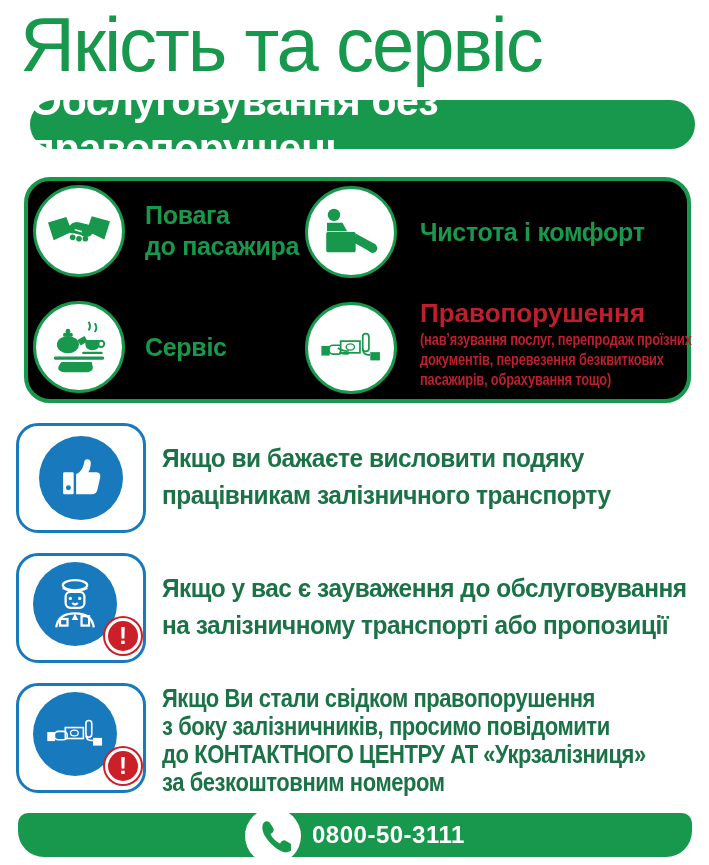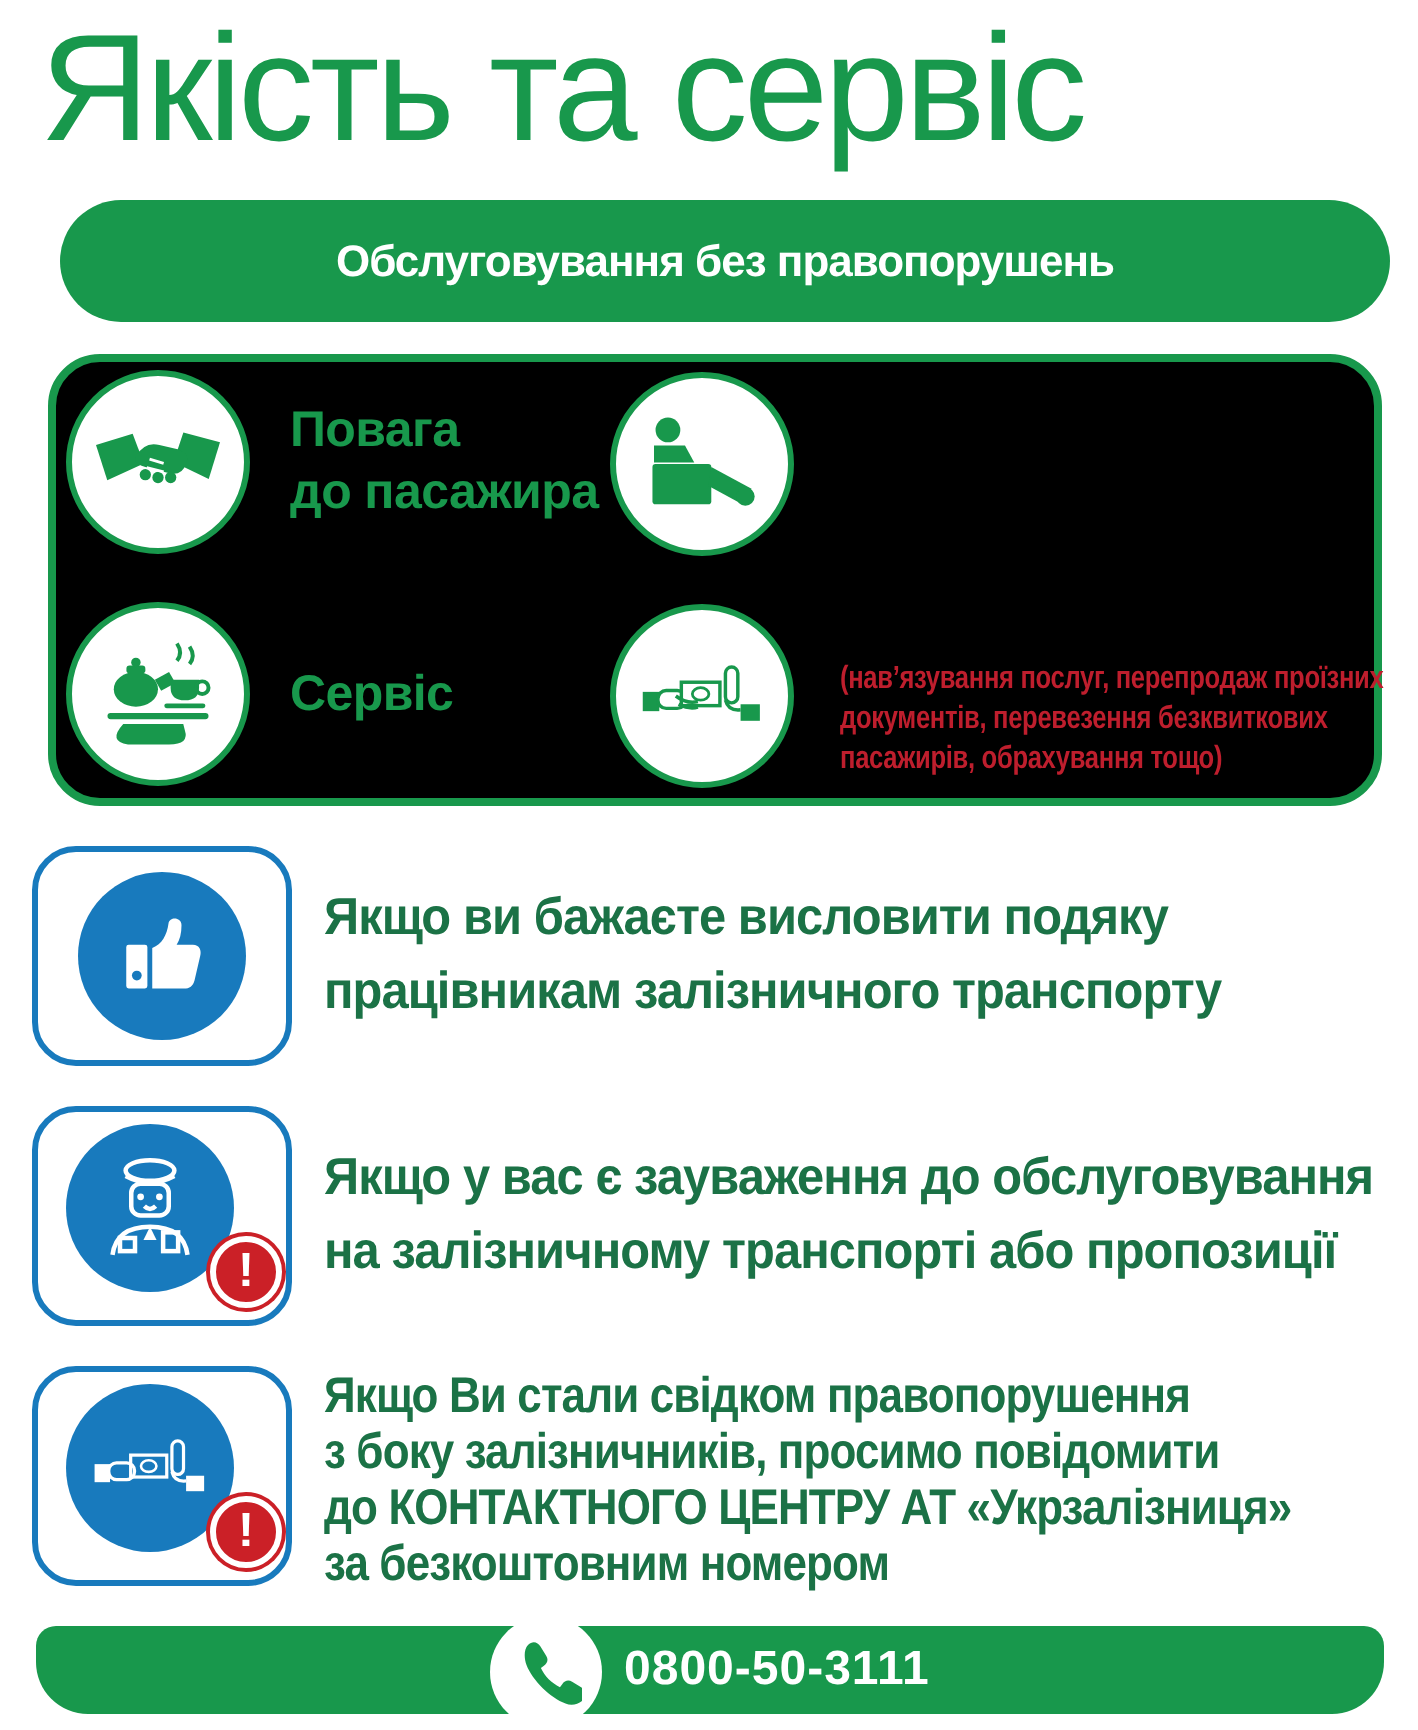--- a/index.html
+++ b/index.html
@@ -9,22 +9,22 @@
   }
   .abs{position:absolute;}
 
   
   .main-title{
     left:20px;top:4px;width:680px;
     font-size:76px;line-height:82px;font-weight:normal;
     color:#18984c;letter-spacing:-2px;white-space:pre;
   }
   .banner{
-    left:30px;top:100px;width:665px;height:61px;border-radius:31px;
-    background:#18984c;color:#ffffff;font-weight:bold;font-size:22px;
+    left:30px;top:100px;width:665px;height:49px;border-radius:31px;
+    background:#18984c;color:#ffffff;font-weight:bold;font-size:41px;
     display:flex;align-items:center;justify-content:center;letter-spacing:-0.5px;
   }
 
   
   .panel{
     left:24px;top:177px;width:659px;height:218px;
     background:#000000;border:4px solid #18984c;border-radius:26px;
   }
   .vcircle{
     position:absolute;width:86px;height:86px;border:3px solid #18984c;border-radius:50%;
@@ -103,20 +103,21 @@
 
   <div class="vcircle" style="left:277px;top:5px;">
     <svg width="56" height="48" viewBox="0 0 72 62">
       <circle fill="#18984c" cx="14" cy="9" r="8"></circle>
       <path fill="#18984c" d="M5 19 h20 l6 11 H5 z"></path>
       <rect fill="#18984c" x="4" y="31" width="38" height="26" rx="2"></rect>
       <path fill="#18984c" d="M42 33 L68 47 L62 57 L40 45 z"></path>
       <circle fill="#18984c" cx="64" cy="52" r="6"></circle>
     </svg>
   </div>
+  <div class="vlabel" style="left:392px;top:36px;">Чистота і комфорт</div>
 
   <div class="vcircle" style="left:5px;top:120px;">
     <svg width="60" height="56" viewBox="0 0 76 70">
       <path stroke="#18984c" stroke-width="2.5" fill="none" d="M50 14 q4-5 0-11 M58 16 q4-5 0-11"></path>
       <ellipse fill="#18984c" cx="24" cy="32" rx="14" ry="11"></ellipse>
       <path fill="#18984c" d="M36 26 l9-5 4 7-9 5 z"></path>
       <rect fill="#18984c" x="18" y="17" width="12" height="5" rx="2"></rect>
       <circle fill="#18984c" cx="24" cy="15" r="3"></circle>
       <path fill="#18984c" d="M46 26 h18 v5 q0 8-9 8 t-9-8 z"></path>
       <circle stroke="#18984c" stroke-width="2.5" fill="none" cx="66" cy="31" r="4"></circle>
@@ -132,20 +133,21 @@
       <rect fill="#18984c" x="2" y="24" width="12" height="14"></rect>
       <rect stroke="#18984c" stroke-width="2.5" fill="#ffffff" x="13" y="23" width="20" height="13" rx="6"></rect>
       <rect stroke="#18984c" stroke-width="2.5" fill="#ffffff" x="30" y="17" width="28" height="17"></rect>
       <ellipse stroke="#18984c" stroke-width="2" fill="none" cx="44" cy="25.5" rx="6" ry="4.5"></ellipse>
       <path stroke="#18984c" stroke-width="2.5" fill="none" d="M26 27 q8 6 16 4 M28 33 q8 4 14 2"></path>
       <rect stroke="#18984c" stroke-width="2.5" fill="#ffffff" x="62" y="6" width="9" height="26" rx="4.5"></rect>
       <path stroke="#18984c" stroke-width="2.5" fill="none" d="M62 30 q2 8 11 7"></path>
       <rect fill="#18984c" x="73" y="33" width="14" height="12"></rect>
     </svg>
   </div>
+  <div class="violation-title" style="left:392px;top:117px;">Правопорушення</div>
   <div class="violation-sub" style="left:392px;top:149px;">(нав’язування послуг, перепродаж проїзних
 документів, перевезення безквиткових
 пасажирів, обрахування тощо)</div>
 </div>
 
 <div class="notice-card" style="top:423px;">
   <div class="ncircle" style="left:20px;top:10px;">
     <svg width="52" height="52" viewBox="0 0 64 64">
       <rect fill="#ffffff" x="10" y="25" width="13" height="27" rx="1.5"></rect>
       <circle fill="#187abd" cx="16.5" cy="44" r="3"></circle>

